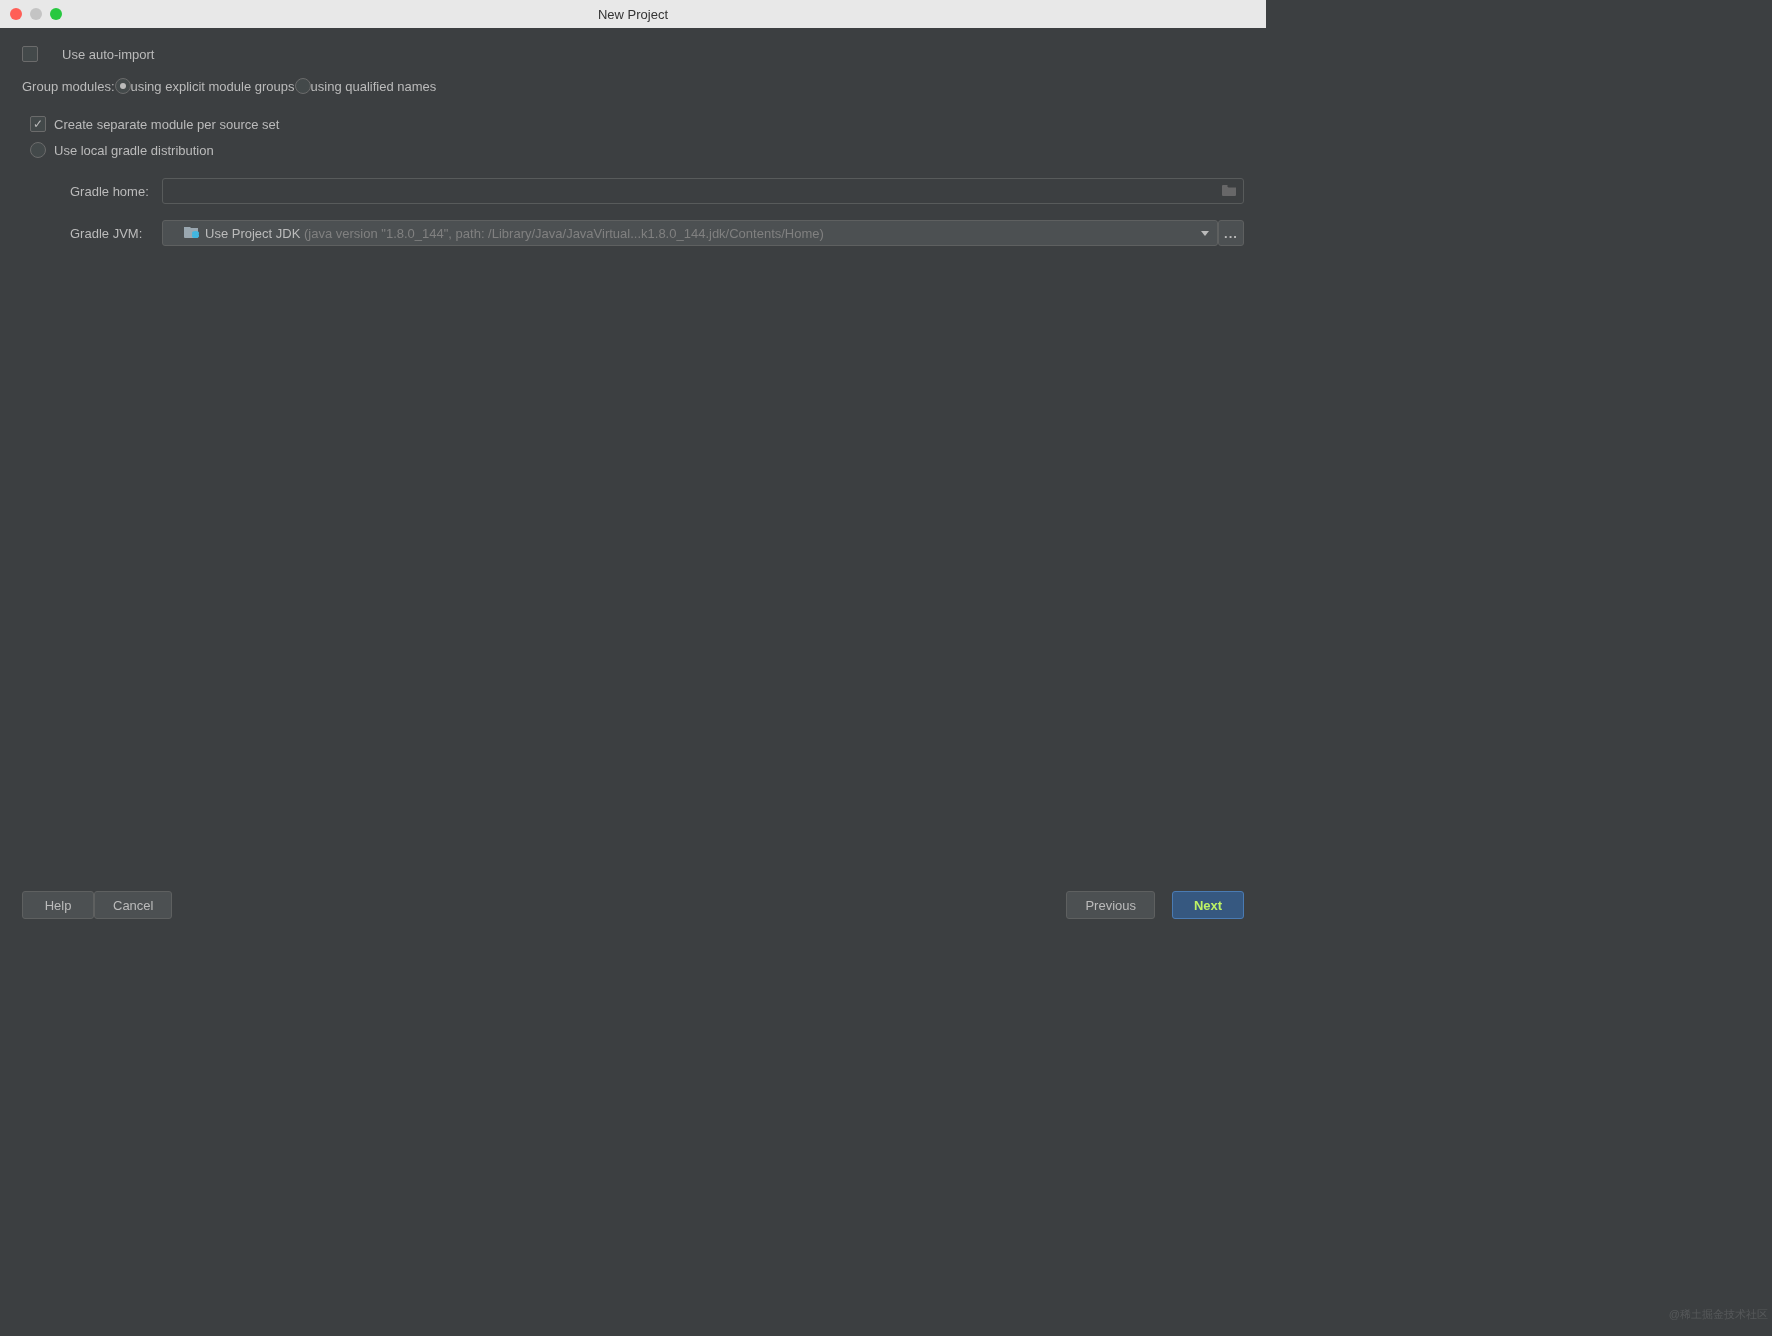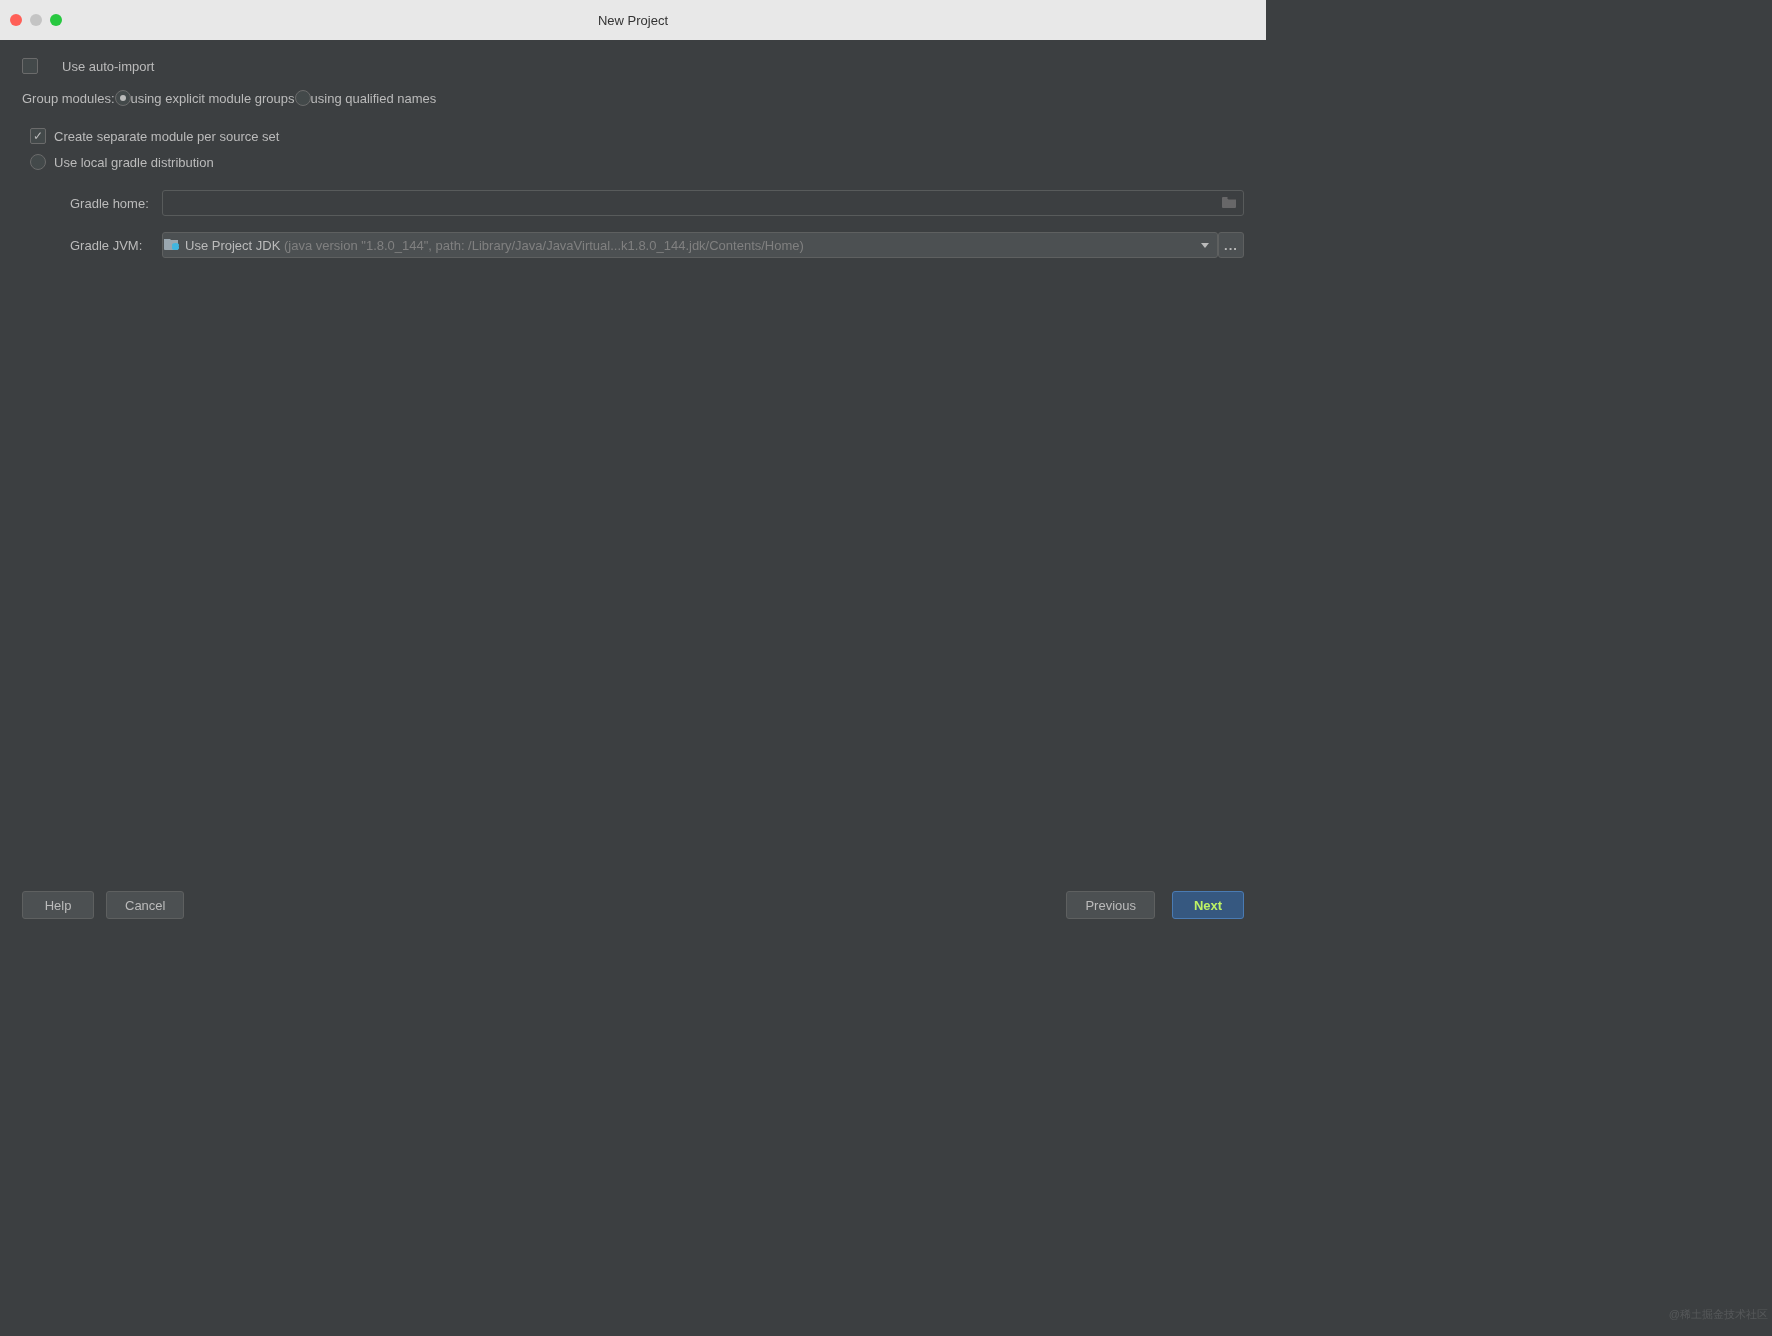--- a/index.html
+++ b/index.html
@@ -16,21 +16,21 @@
       height: 955px;
       overflow: hidden;
     }
     .window {
       width: 100%;
       height: 100%;
       display: flex;
       flex-direction: column;
     }
     .titlebar {
-      height: 40px;
+      height: 28px;
       background: #e8e8e8;
       display: flex;
       align-items: center;
       padding: 0 10px;
       position: relative;
     }
     .traffic-lights {
       display: flex;
       gap: 8px;
       position: absolute;
@@ -148,21 +148,21 @@
       color: #6f6f6f;
     }
     .dropdown {
       flex: 1;
       height: 26px;
       background: #4c5052;
       border: 1px solid #5e6060;
       border-radius: 3px;
       display: flex;
       align-items: center;
-      padding: 0 0;
+      padding: 0 20px;
       cursor: pointer;
       position: relative;
       gap: 6px;
     }
     .dropdown-arrow {
       position: absolute;
       right: 8px;
       width: 0;
       height: 0;
       border-left: 4px solid transparent;
@@ -217,21 +217,20 @@
       font-size: 13px;
     }
     .btn.primary {
       background: #365880;
       border-color: #4a7bb3;
       color: #bef264;
       font-weight: bold;
     }
     .footer-left {
       display: flex;
-      gap: 12px;
     }
     .footer-right {
       display: flex;
       gap: 17px;
       margin-left: auto;
       border-radius: 10px;
     }
     .watermark {
       position: absolute;
       right: 4px;

